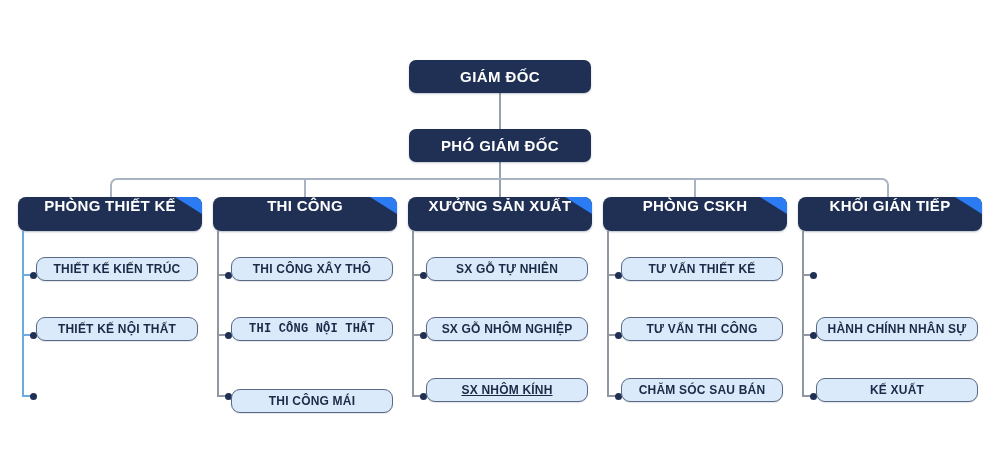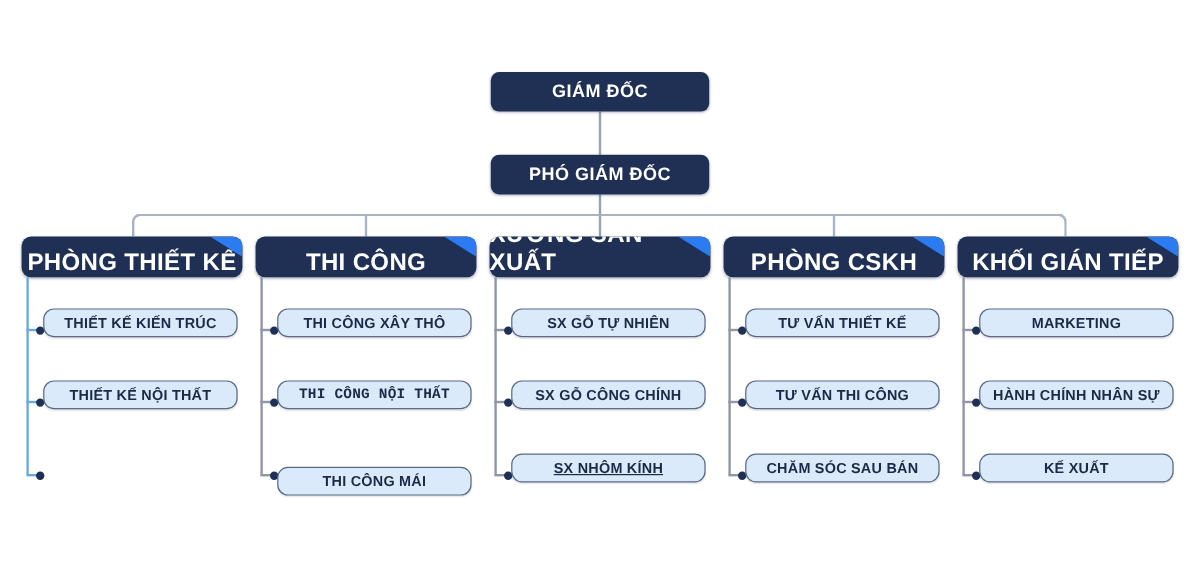--- a/index.html
+++ b/index.html
@@ -22,22 +22,22 @@
   .bracket{
     position:absolute;left:110px;top:178px;width:779px;height:19px;
     border-top:2px solid #aab3c1;border-left:2px solid #aab3c1;border-right:2px solid #aab3c1;
     border-radius:7px 7px 0 0;box-sizing:border-box;
   }
 
   
   .column{position:absolute;top:197px;width:184px;height:216px;}
   .dept-header{
     position:relative;width:184px;height:34px;background:#1f3054;border-radius:8px;
-    display:flex;align-items:flex-end;justify-content:center;overflow:hidden;
-    color:#ffffff;font-weight:bold;font-size:20px;letter-spacing:.3px;
+    display:flex;align-items:flex-start;justify-content:center;overflow:hidden;
+    color:#ffffff;font-weight:bold;font-size:15px;letter-spacing:.3px;
     box-shadow:0 1px 2px rgba(20,35,70,.3);
   }
   .corner-tri{
     position:absolute;top:0;right:0;width:27px;height:17px;background:#2b7bf3;
     clip-path:polygon(0 0,100% 0,100% 100%);
   }
   .col-line{position:absolute;left:4px;top:34px;width:2px;border-radius:0 0 2px 2px;}
   .stub{position:absolute;left:4px;height:2px;width:12px;}
   .dot{position:absolute;left:12px;width:7px;height:7px;border-radius:50%;background:#1f3054;}
   .sub-box{
@@ -115,21 +115,21 @@
         </div>
         <div class="col-line" style="height: 165px; background: rgb(144, 151, 163);"></div>
         <div class="stub" style="top: 77px; background: rgb(144, 151, 163);"></div>
         <div class="dot" style="top: 74.5px;"></div>
         <div class="sub-box" style="top: 60px;">
           <span>SX GỖ TỰ NHIÊN</span>
         </div>
         <div class="stub" style="top: 137px; background: rgb(144, 151, 163);"></div>
         <div class="dot" style="top: 134.5px;"></div>
         <div class="sub-box" style="top: 120px;">
-          <span>SX GỖ CÔNG CHÍNH</span>
+          <span>SX GỖ NHÔM NGHIỆP</span>
         </div>
         <div class="stub" style="top: 198px; background: rgb(144, 151, 163);"></div>
         <div class="dot" style="top: 195.5px;"></div>
         <div class="sub-box" style="top: 181px; text-decoration: underline;">
           <span>SX NHÔM KÍNH</span>
         </div>
       </div>
       <div class="column" style="left: 603px;">
         <div class="dept-header">
           <span class="corner-tri"></span>
@@ -153,23 +153,20 @@
         </div>
       </div>
       <div class="column" style="left: 798px;">
         <div class="dept-header">
           <span class="corner-tri"></span>
           <span>KHỐI GIÁN TIẾP</span>
         </div>
         <div class="col-line" style="height: 165px; background: rgb(144, 151, 163);"></div>
         <div class="stub" style="top: 77px; background: rgb(144, 151, 163);"></div>
         <div class="dot" style="top: 74.5px;"></div>
-        <div class="sub-box" style="top: 60px;">
-          <span>MARKETING</span>
-        </div>
         <div class="stub" style="top: 137px; background: rgb(144, 151, 163);"></div>
         <div class="dot" style="top: 134.5px;"></div>
         <div class="sub-box" style="top: 120px;">
           <span>HÀNH CHÍNH NHÂN SỰ</span>
         </div>
         <div class="stub" style="top: 198px; background: rgb(144, 151, 163);"></div>
         <div class="dot" style="top: 195.5px;"></div>
         <div class="sub-box" style="top: 181px;">
           <span>KẾ XUẤT</span>
         </div>

